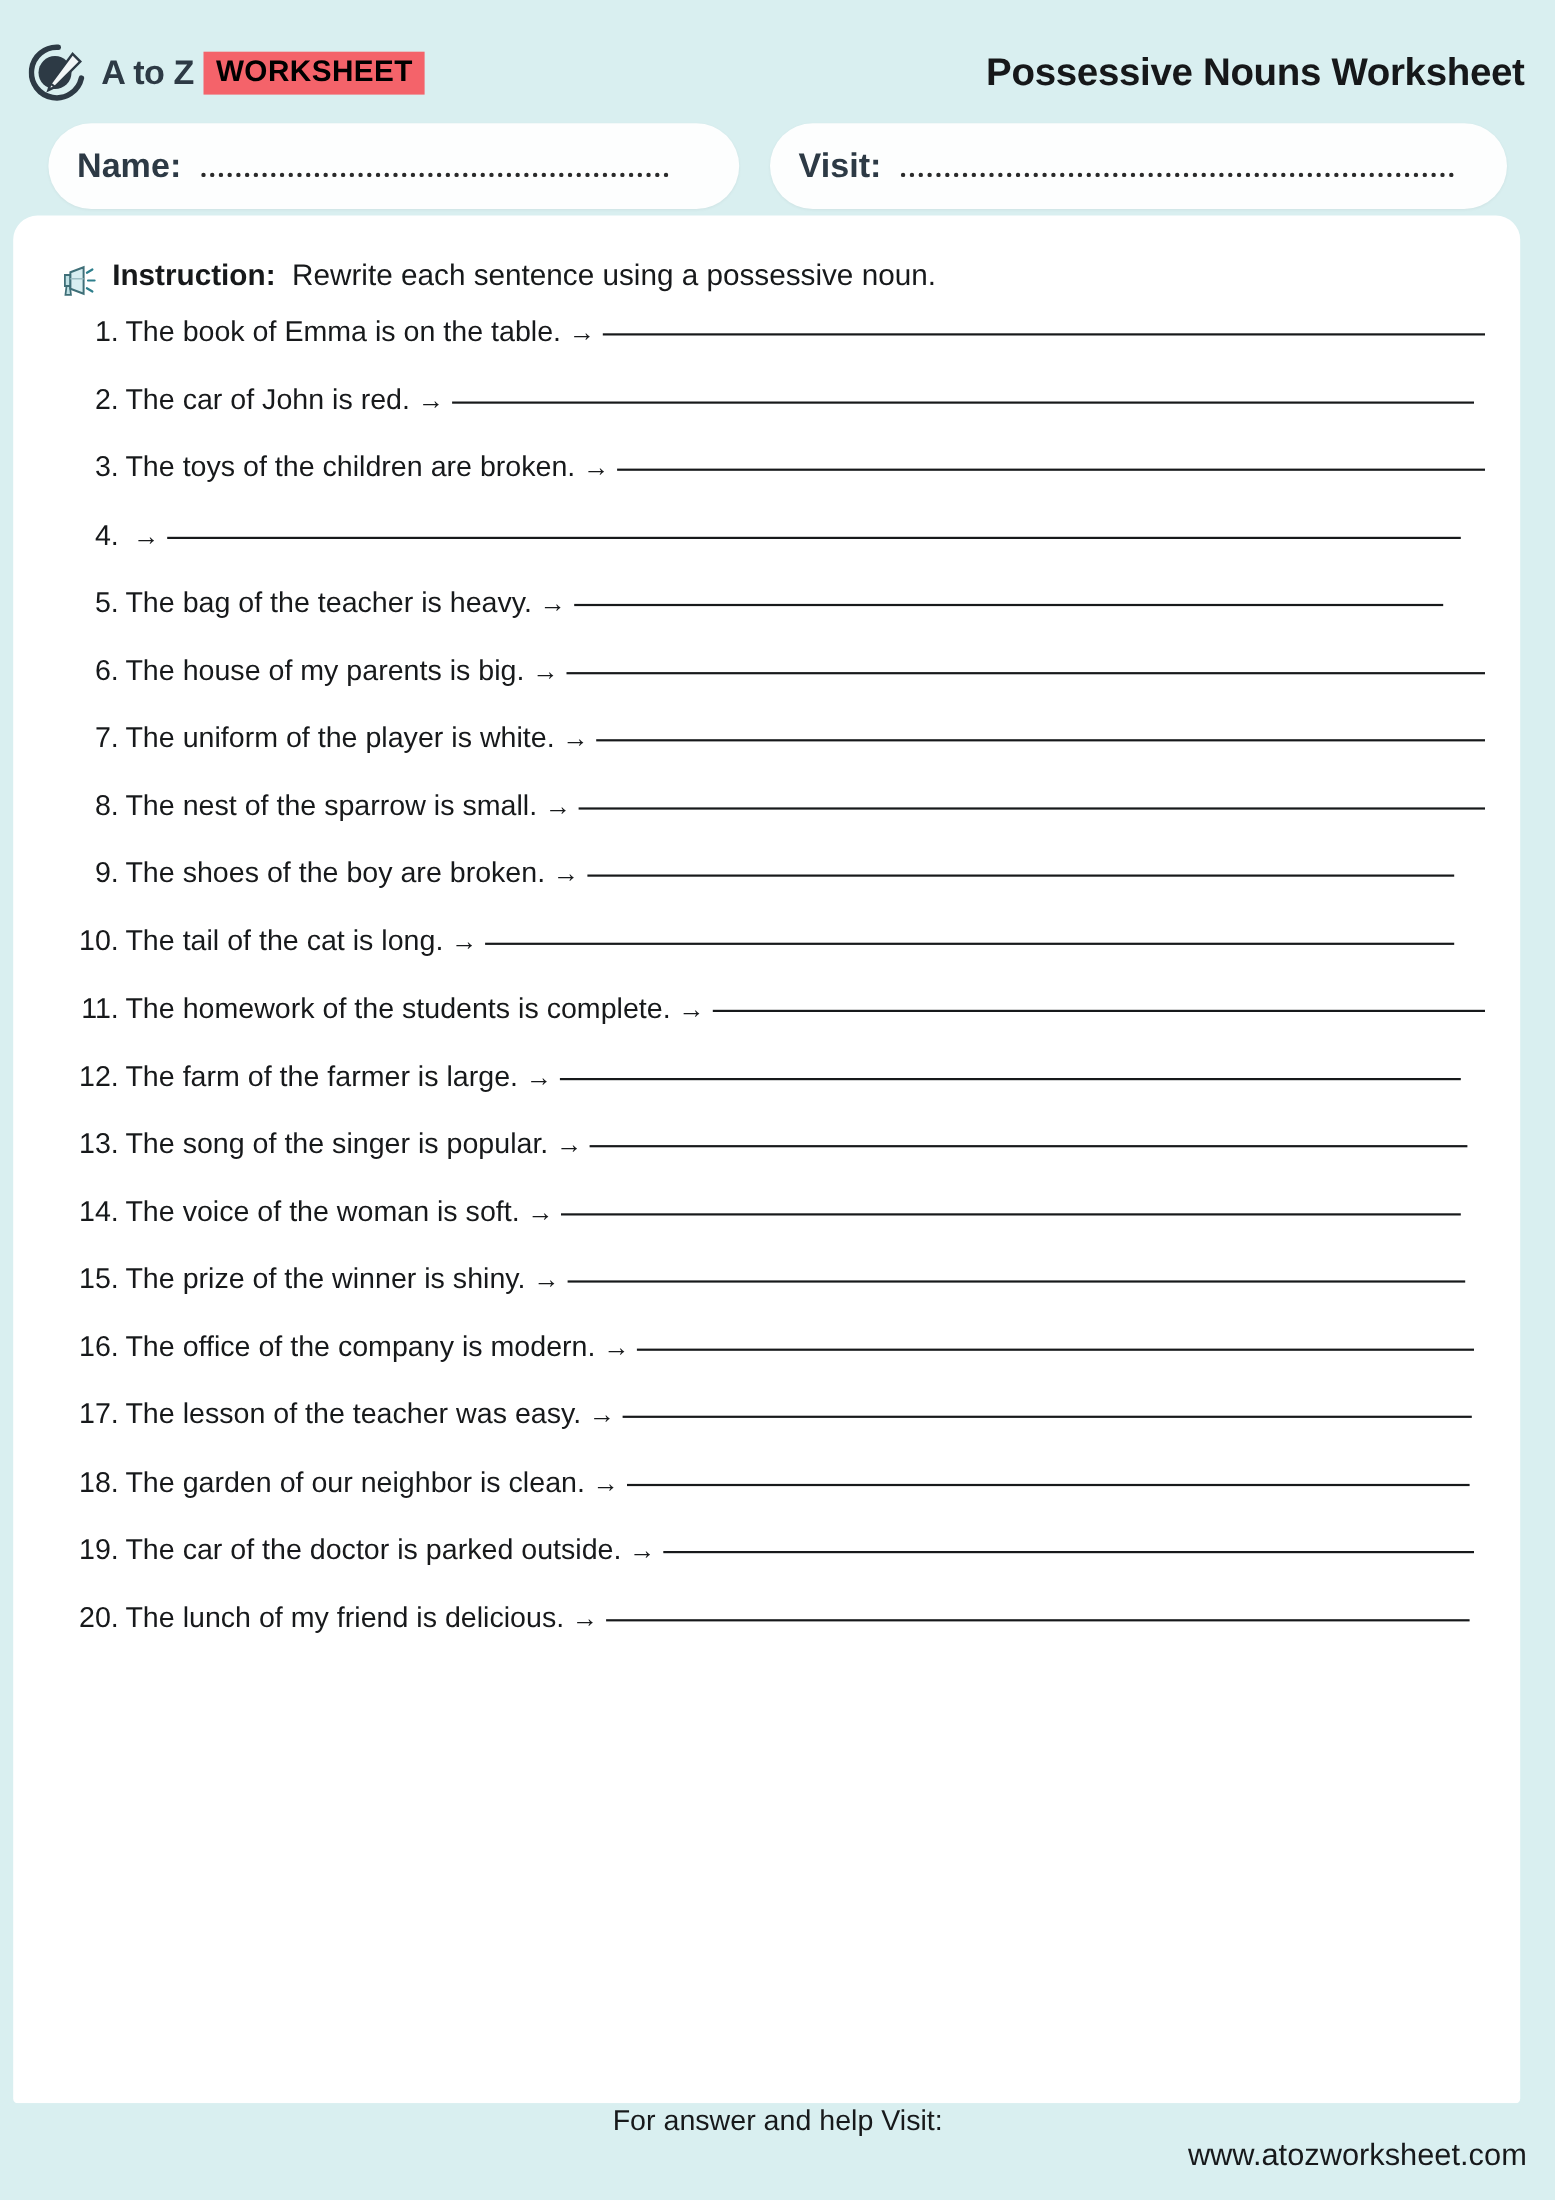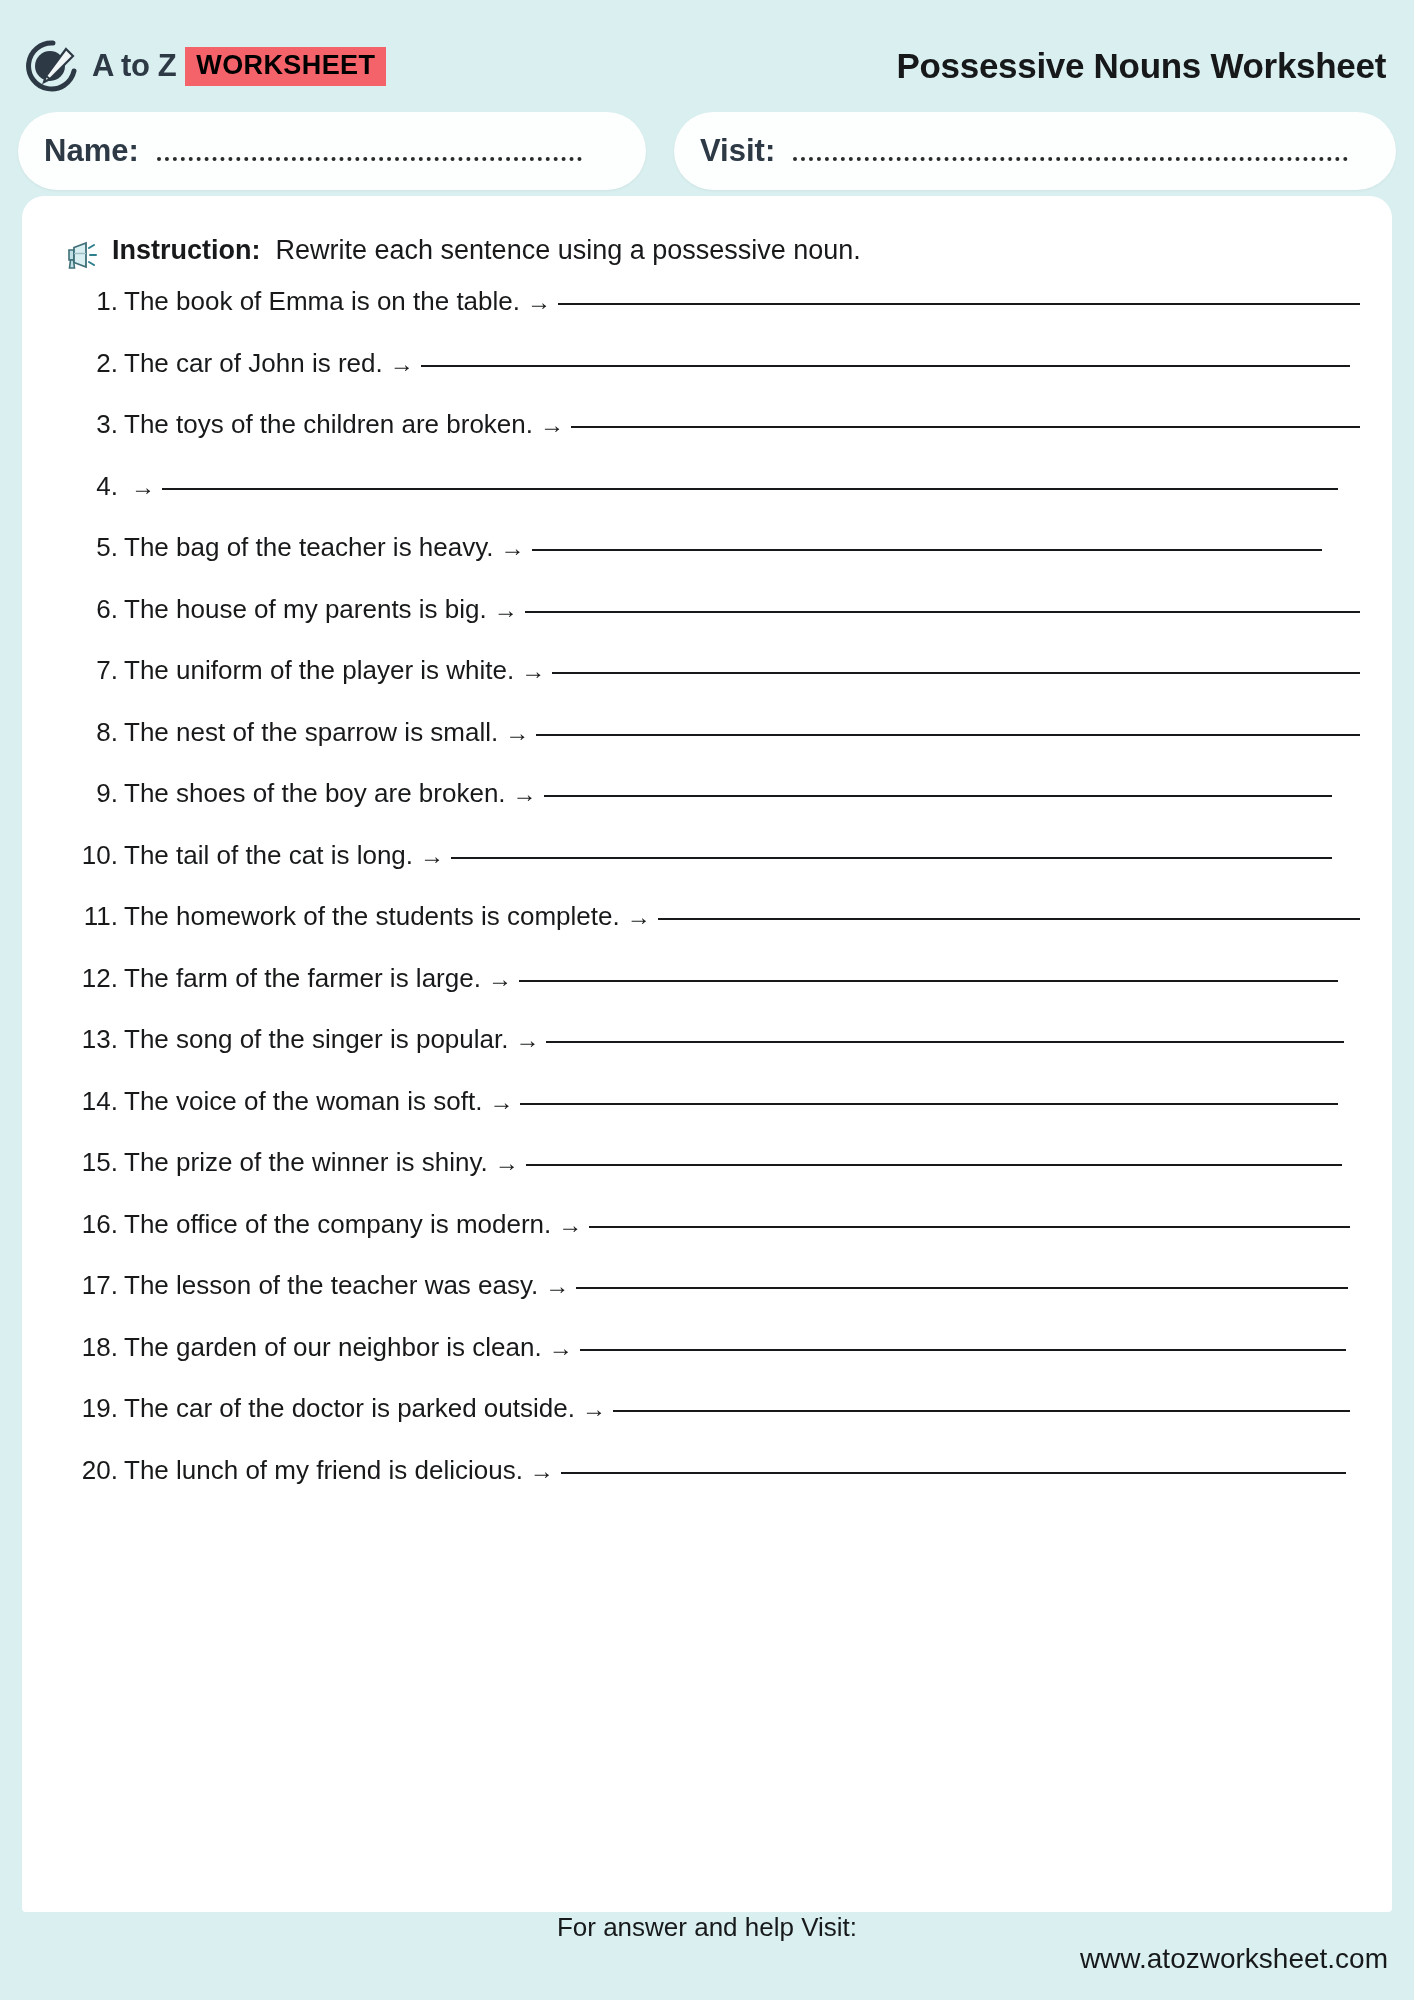--- a/index.html
+++ b/index.html
@@ -67,21 +67,21 @@
     font-weight: bold;
     color: #16181a;
     letter-spacing: -0.3px;
     white-space: nowrap;
   }
 
   
   .idrow {
     display: flex;
     gap: 28px;
-    padding: 0 18px;
+    padding: 0 44px;
     height: 78px;
     justify-content: flex-end;
   }
 
   .idbox {
     background: #fdfefe;
     border-radius: 40px;
     height: 78px;
     display: flex;
     align-items: center;
@@ -106,21 +106,21 @@
     border-bottom: 4px dotted #2a2a2a;
     height: 0;
   }
 
   .idbox.name .dotline { margin-right: 38px; }
   .idbox.klass .dotline { margin-right: 22px; }
 
   
   .card {
     position: absolute;
-    left: 22px;
+    left: 12px;
     top: 196px;
     width: 1370px;
     height: 1716px;
     background: #ffffff;
     border-radius: 22px 22px 4px 4px;
     padding: 30px 32px 0 30px;
   }
 
   .instruction {
     display: flex;

